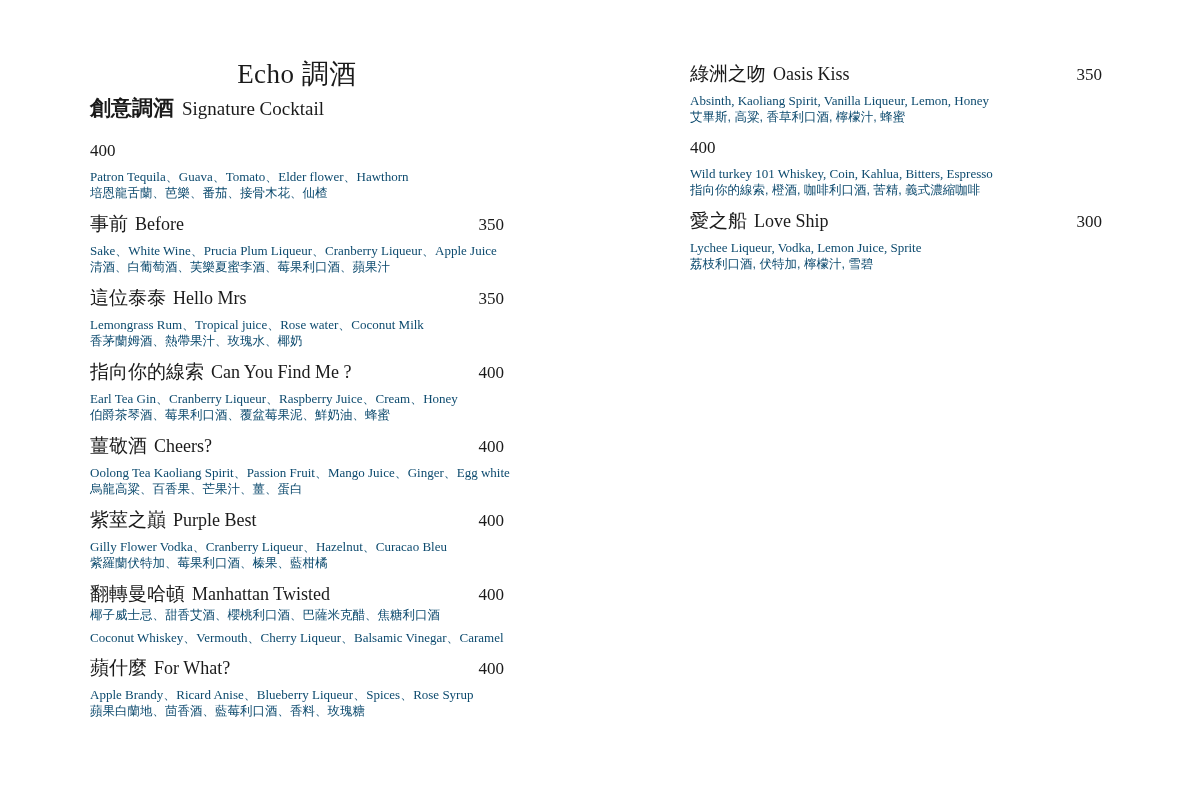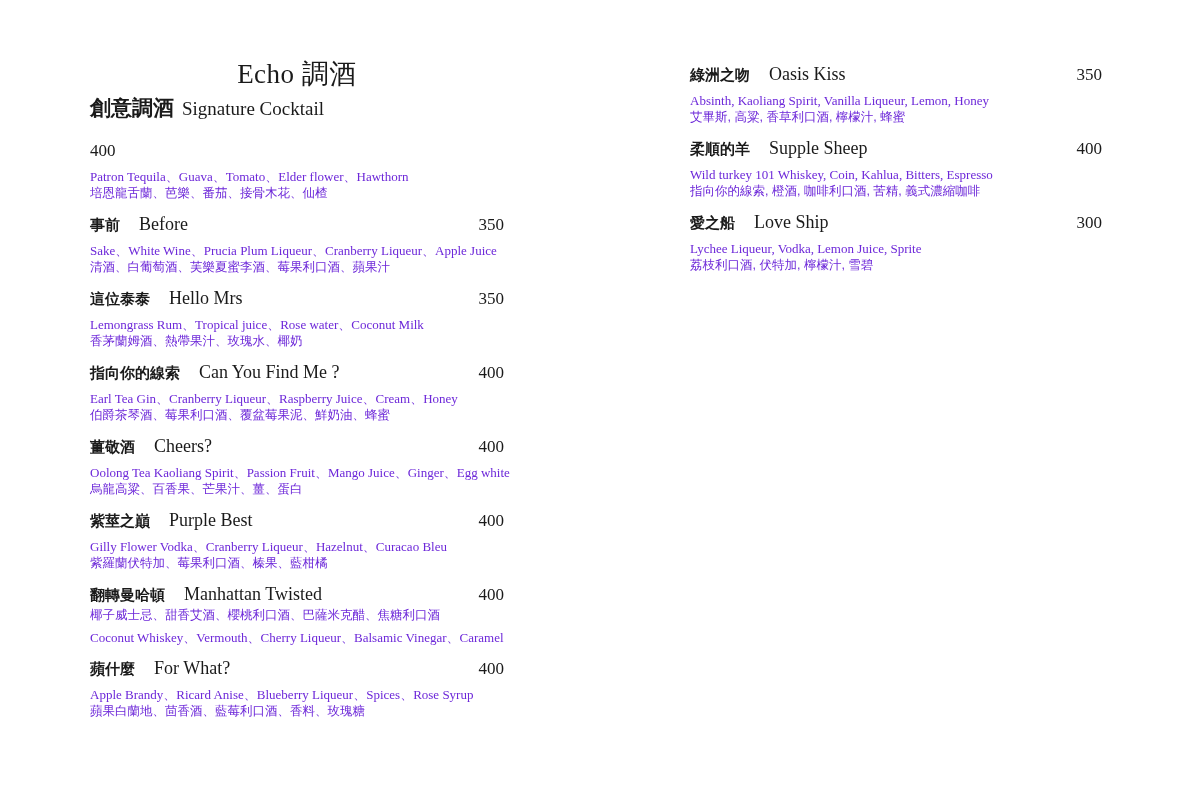--- a/index.html
+++ b/index.html
@@ -56,34 +56,33 @@
   .items-right { padding-top: 52px; }
   .item { margin-top: 10px; }
   .item-row {
     display: flex;
     justify-content: space-between;
     align-items: baseline;
     line-height: 24px;
     white-space: nowrap;
   }
   .item-name .zh {
-    font-size: 15px;
-    margin-right: 19px;
-    font-weight: bold;
+    font-size: 19px;
+    margin-right: 7px;
   }
   .item-name .en {
     font-size: 18px;
   }
   .price {
     font-size: 17px;
   }
   .ing {
     font-size: 13px;
     line-height: 17px;
-    color: #6d28d9;
+    color: #0c4a6e;
     white-space: nowrap;
   }
   .ing-en { margin-top: 5px; }
   .ing-zh { font-family: "Liberation Sans", sans-serif; font-size: 12.5px; }
 </style>
 </head>
 <body>
 
 <div class="page">
 
@@ -196,23 +195,20 @@
             <span class="zh">綠洲之吻</span><span class="en">Oasis Kiss</span>
           </div>
           <div class="price">350</div>
         </div>
         <div class="ing ing-en">Absinth, Kaoliang Spirit, Vanilla Liqueur, Lemon, Honey</div>
         <div class="ing ing-zh">艾畢斯, 高粱, 香草利口酒, 檸檬汁, 蜂蜜</div>
       </div>
 
       <div class="item">
         <div class="item-row">
-          <div class="item-name">
-            <span class="zh">柔順的羊</span><span class="en">Supple Sheep</span>
-          </div>
           <div class="price">400</div>
         </div>
         <div class="ing ing-en">Wild turkey 101 Whiskey, Coin, Kahlua, Bitters, Espresso</div>
         <div class="ing ing-zh">指向你的線索, 橙酒, 咖啡利口酒, 苦精, 義式濃縮咖啡</div>
       </div>
 
       <div class="item">
         <div class="item-row">
           <div class="item-name">
             <span class="zh">愛之船</span><span class="en">Love Ship</span>

